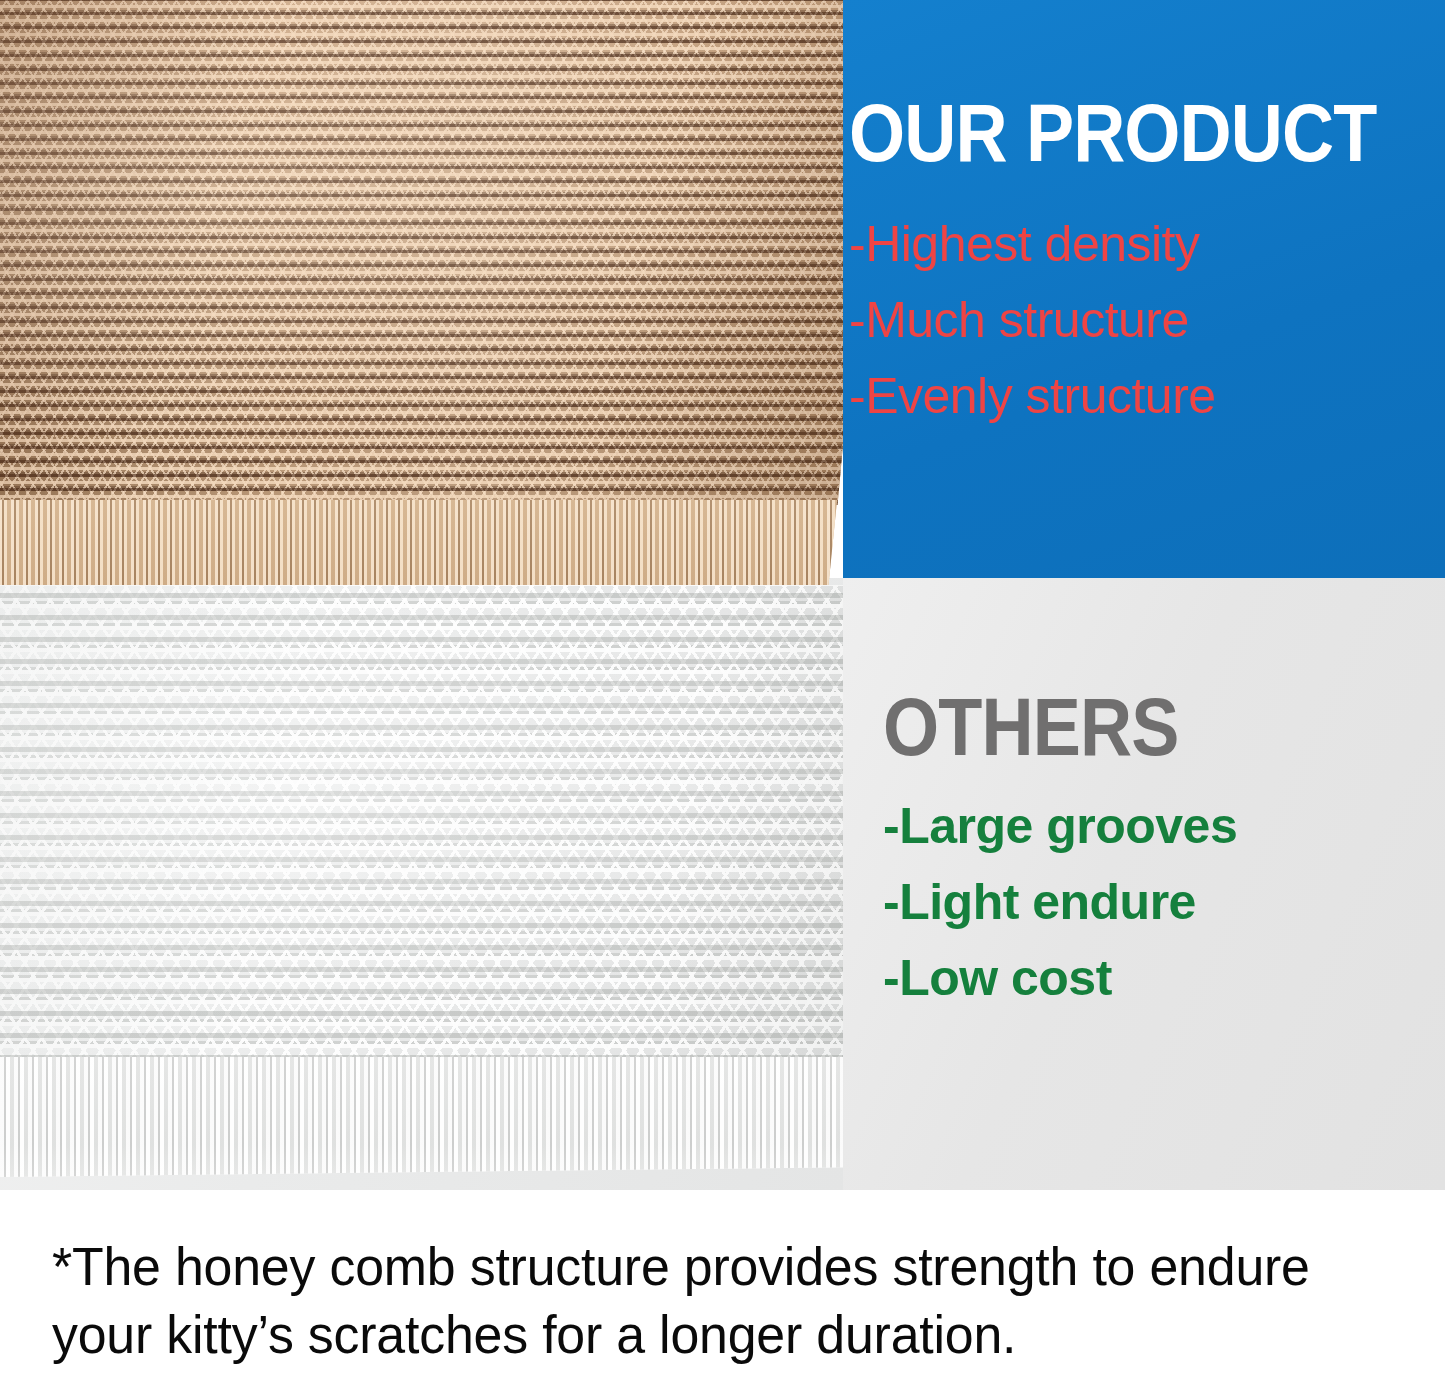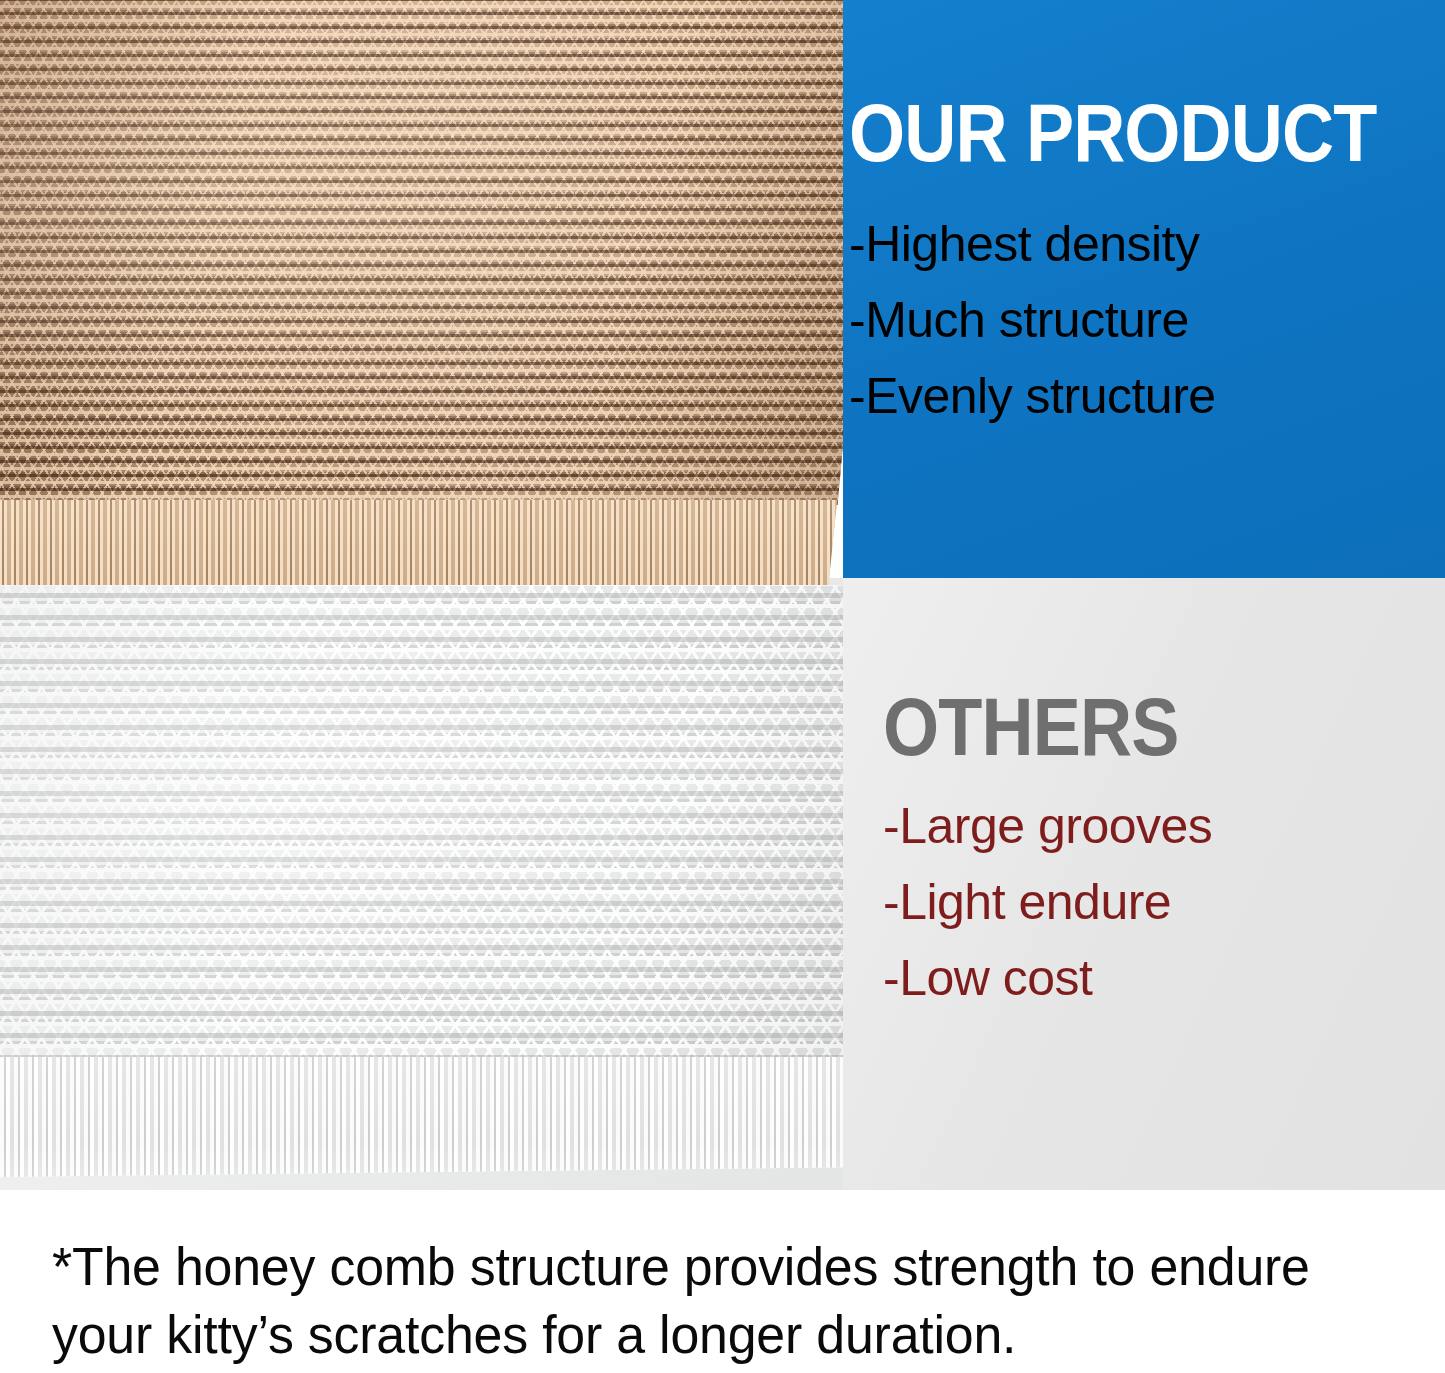--- a/index.html
+++ b/index.html
@@ -185,22 +185,22 @@
   .bullets.blue{ top:206px; }
   .bullets.gray{ top:210px; }
   .bullet{
     font-family:"Liberation Sans", sans-serif;
     font-weight:400;
     font-size:50px;
     line-height:76px;
     white-space:nowrap;
     letter-spacing:-0.5px;
   }
-  .bullets.blue .bullet{ color:#000000; }
-  .bullets.gray .bullet{ color:#7f1d1d; }
+  .bullets.blue .bullet{ color:#ef4444; }
+  .bullets.gray .bullet{ color:#15803d;font-weight:bold; }
 
   .caption{
     position:absolute; left:52px; top:1232px;
     width:1360px;
     font-family:"Liberation Sans Narrow","Liberation Sans", sans-serif;
     font-weight:400;
     font-size:54px;
     line-height:68px;
     color:#0a0a0a;
     letter-spacing:-0.2px;

